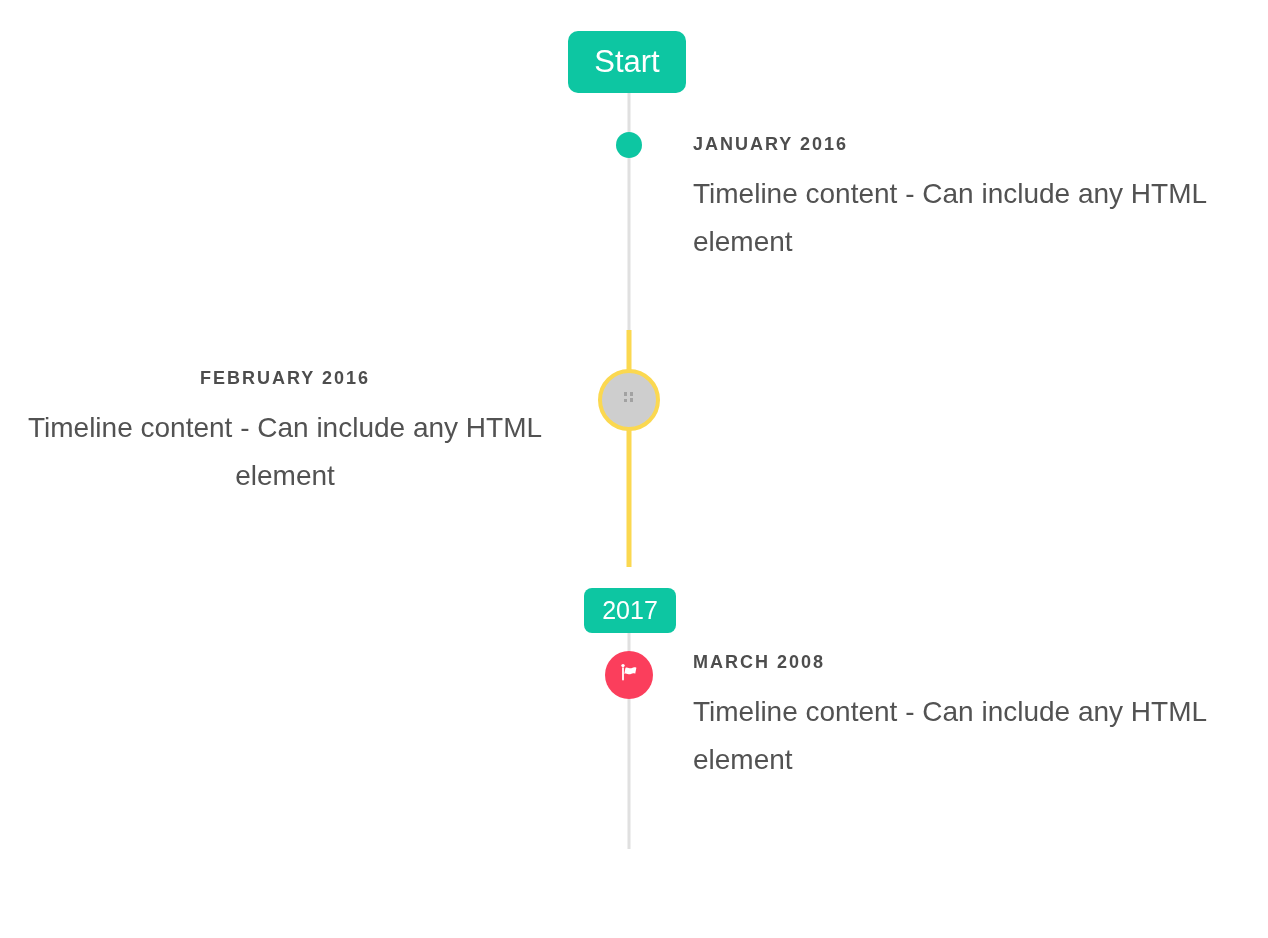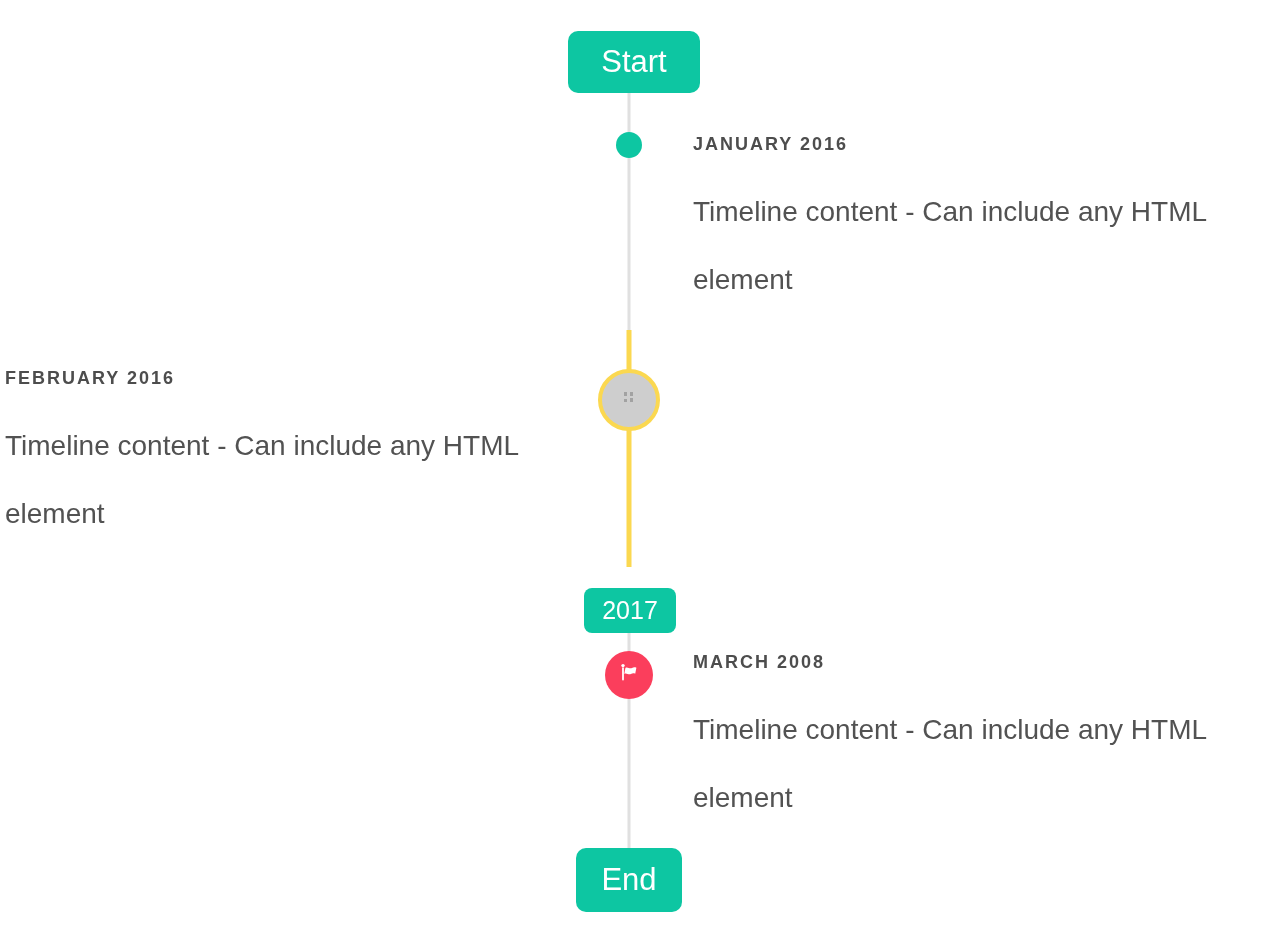--- a/index.html
+++ b/index.html
@@ -32,21 +32,21 @@
   .badge {
     position: absolute;
     z-index: 3;
     background: var(--accent-teal, #0dc6a2);
     color: var(--badge-text, #ffffff);
     display: flex;
     align-items: center;
     justify-content: center;
     border-radius: 10px;
   }
-  .badge.start { left: 568px; top: 31px;  width: 132px; height: 62px; font-size: 31px; }
+  .badge.start { left: 568px; top: 31px;  width: 118px; height: 62px; font-size: 31px; }
   .badge.year  { left: 584px; top: 588px; width: 92px;  height: 45px; font-size: 25px; border-radius: 8px; }
   .badge.end   { left: 576px; top: 848px; width: 106px; height: 64px; font-size: 31px; }
 
   
   .marker { position: absolute; z-index: 2; border-radius: 50%; }
   .marker.dot {
     left: 616px; top: 132px;
     width: 26px; height: 26px;
     background: var(--accent-teal, #0dc6a2);
   }
@@ -70,43 +70,42 @@
 
   
   .item { position: absolute; z-index: 2; }
   .item-title {
     font-size: 18px;
     font-weight: 700;
     letter-spacing: 2px;
     color: var(--title-text, #4d4d4d);
   }
   .item-content {
-    margin-top: 23px;
+    margin-top: 15px;
     font-size: 28px;
-    line-height: 68px;
+    line-height: 48px;
     color: var(--content-text, #525252);
   }
   .item.right { left: 693px; width: 540px; text-align: left; }
-  .item.left  { right: 703px; width: 560px; text-align: left; }
+  .item.left  { right: 703px; width: 560px; text-align: center; }
   .item.jan { top: 134px; }
   .item.feb { top: 368px; }
   .item.mar { top: 652px; }
 </style>
 </head>
 <body>
 
 <div class="stage">
 
   <div class="line gray seg-a"></div>
   <div class="line yellow seg-b"></div>
   <div class="line gray seg-c"></div>
 
   <div class="badge start">Start</div>
   <div class="badge year">2017</div>
-  <div class="badge end">End</div>
 
   <div class="marker dot"></div>
 
   <div class="marker image-circle">
     <span>
       <svg width="18" height="14" viewBox="0 0 18 14" aria-hidden="true">
         <rect x="4" y="1" width="3" height="4" fill="#a2a2a2"></rect>
         <rect x="10" y="1" width="3" height="4" fill="#a2a2a2"></rect>
         <rect x="4" y="8" width="3" height="3" fill="#a2a2a2"></rect>
         <rect x="10" y="7" width="3" height="4" fill="#a2a2a2"></rect>

